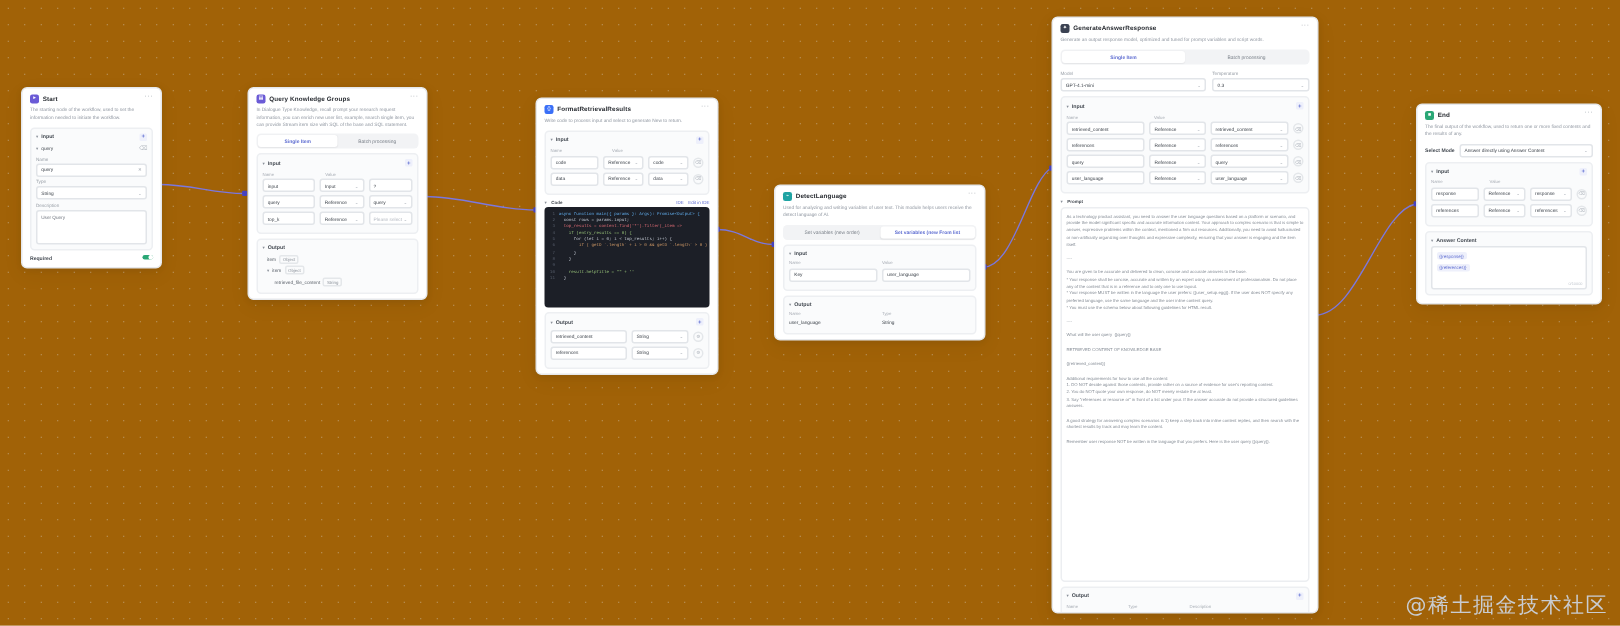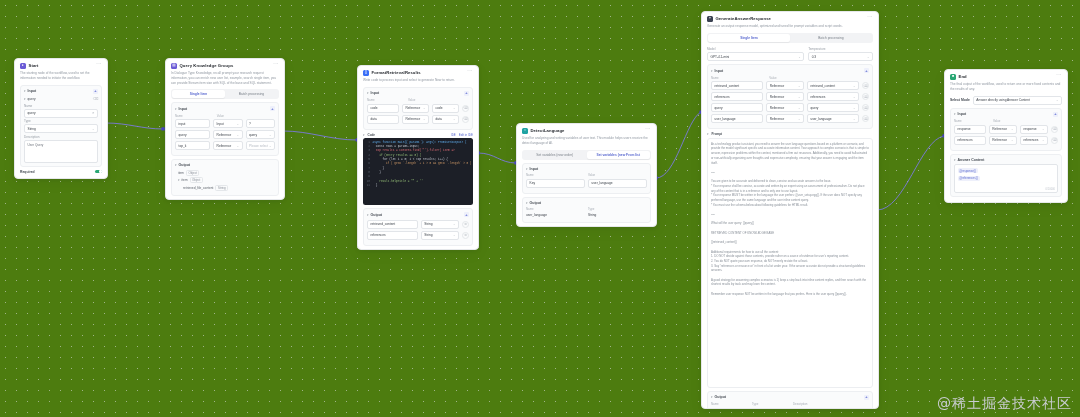--- a/index.html
+++ b/index.html
@@ -3,21 +3,21 @@
 <meta charset="utf-8">
 <style>
   html,body{margin:0;padding:0;}
   body{
     width:1080px;height:417px;overflow:hidden;
     background:#f7f8fa;
     font-family:"Liberation Sans","DejaVu Sans",sans-serif;
     font-size:4px;color:#1f2329;
     position:relative;
   }
-  .canvas{position:absolute;inset:0;background:#4d7c0f;}
+  .canvas{position:absolute;inset:0;background:#a16207;}
   .canvas::before{
     content:"";position:absolute;inset:0;
     background-image:radial-gradient(#e3e5ea 0.5px, transparent 0.5px);
     background-size:11px 11px;opacity:.55;
   }
   svg.edges{position:absolute;inset:0;width:1080px;height:417px;pointer-events:none;}
 
   
   .node{
     position:absolute;background:#fff;border:0.5px solid #e6e8eb;

